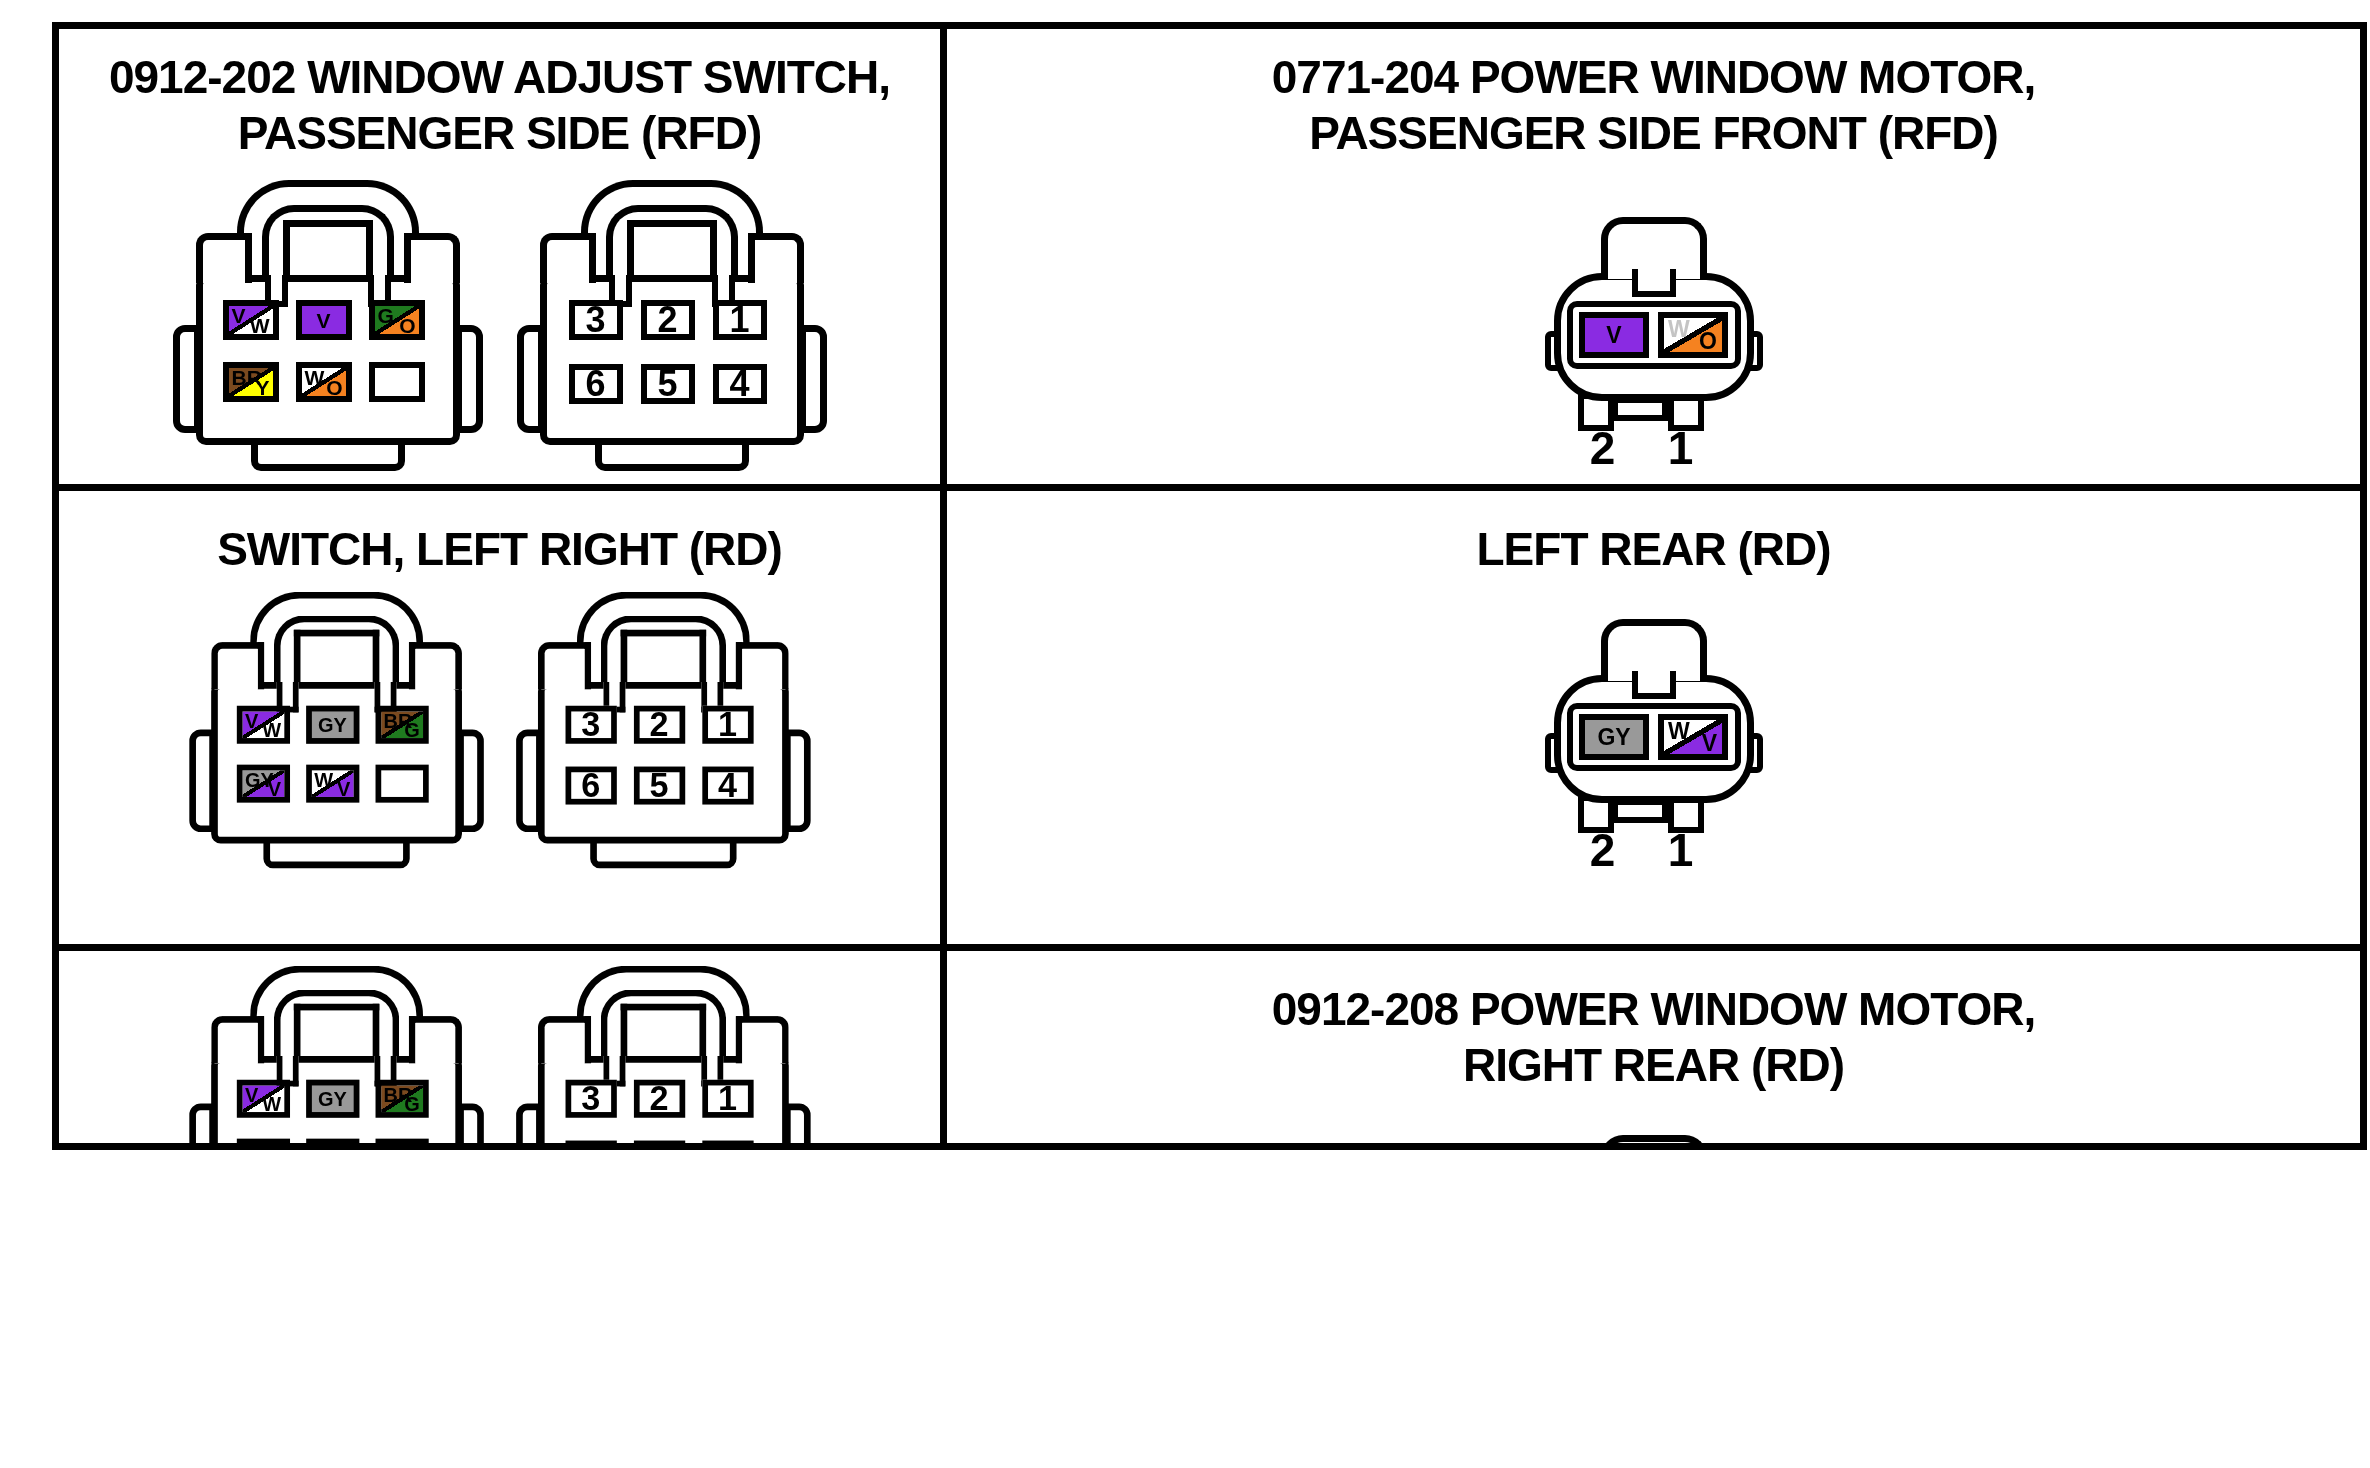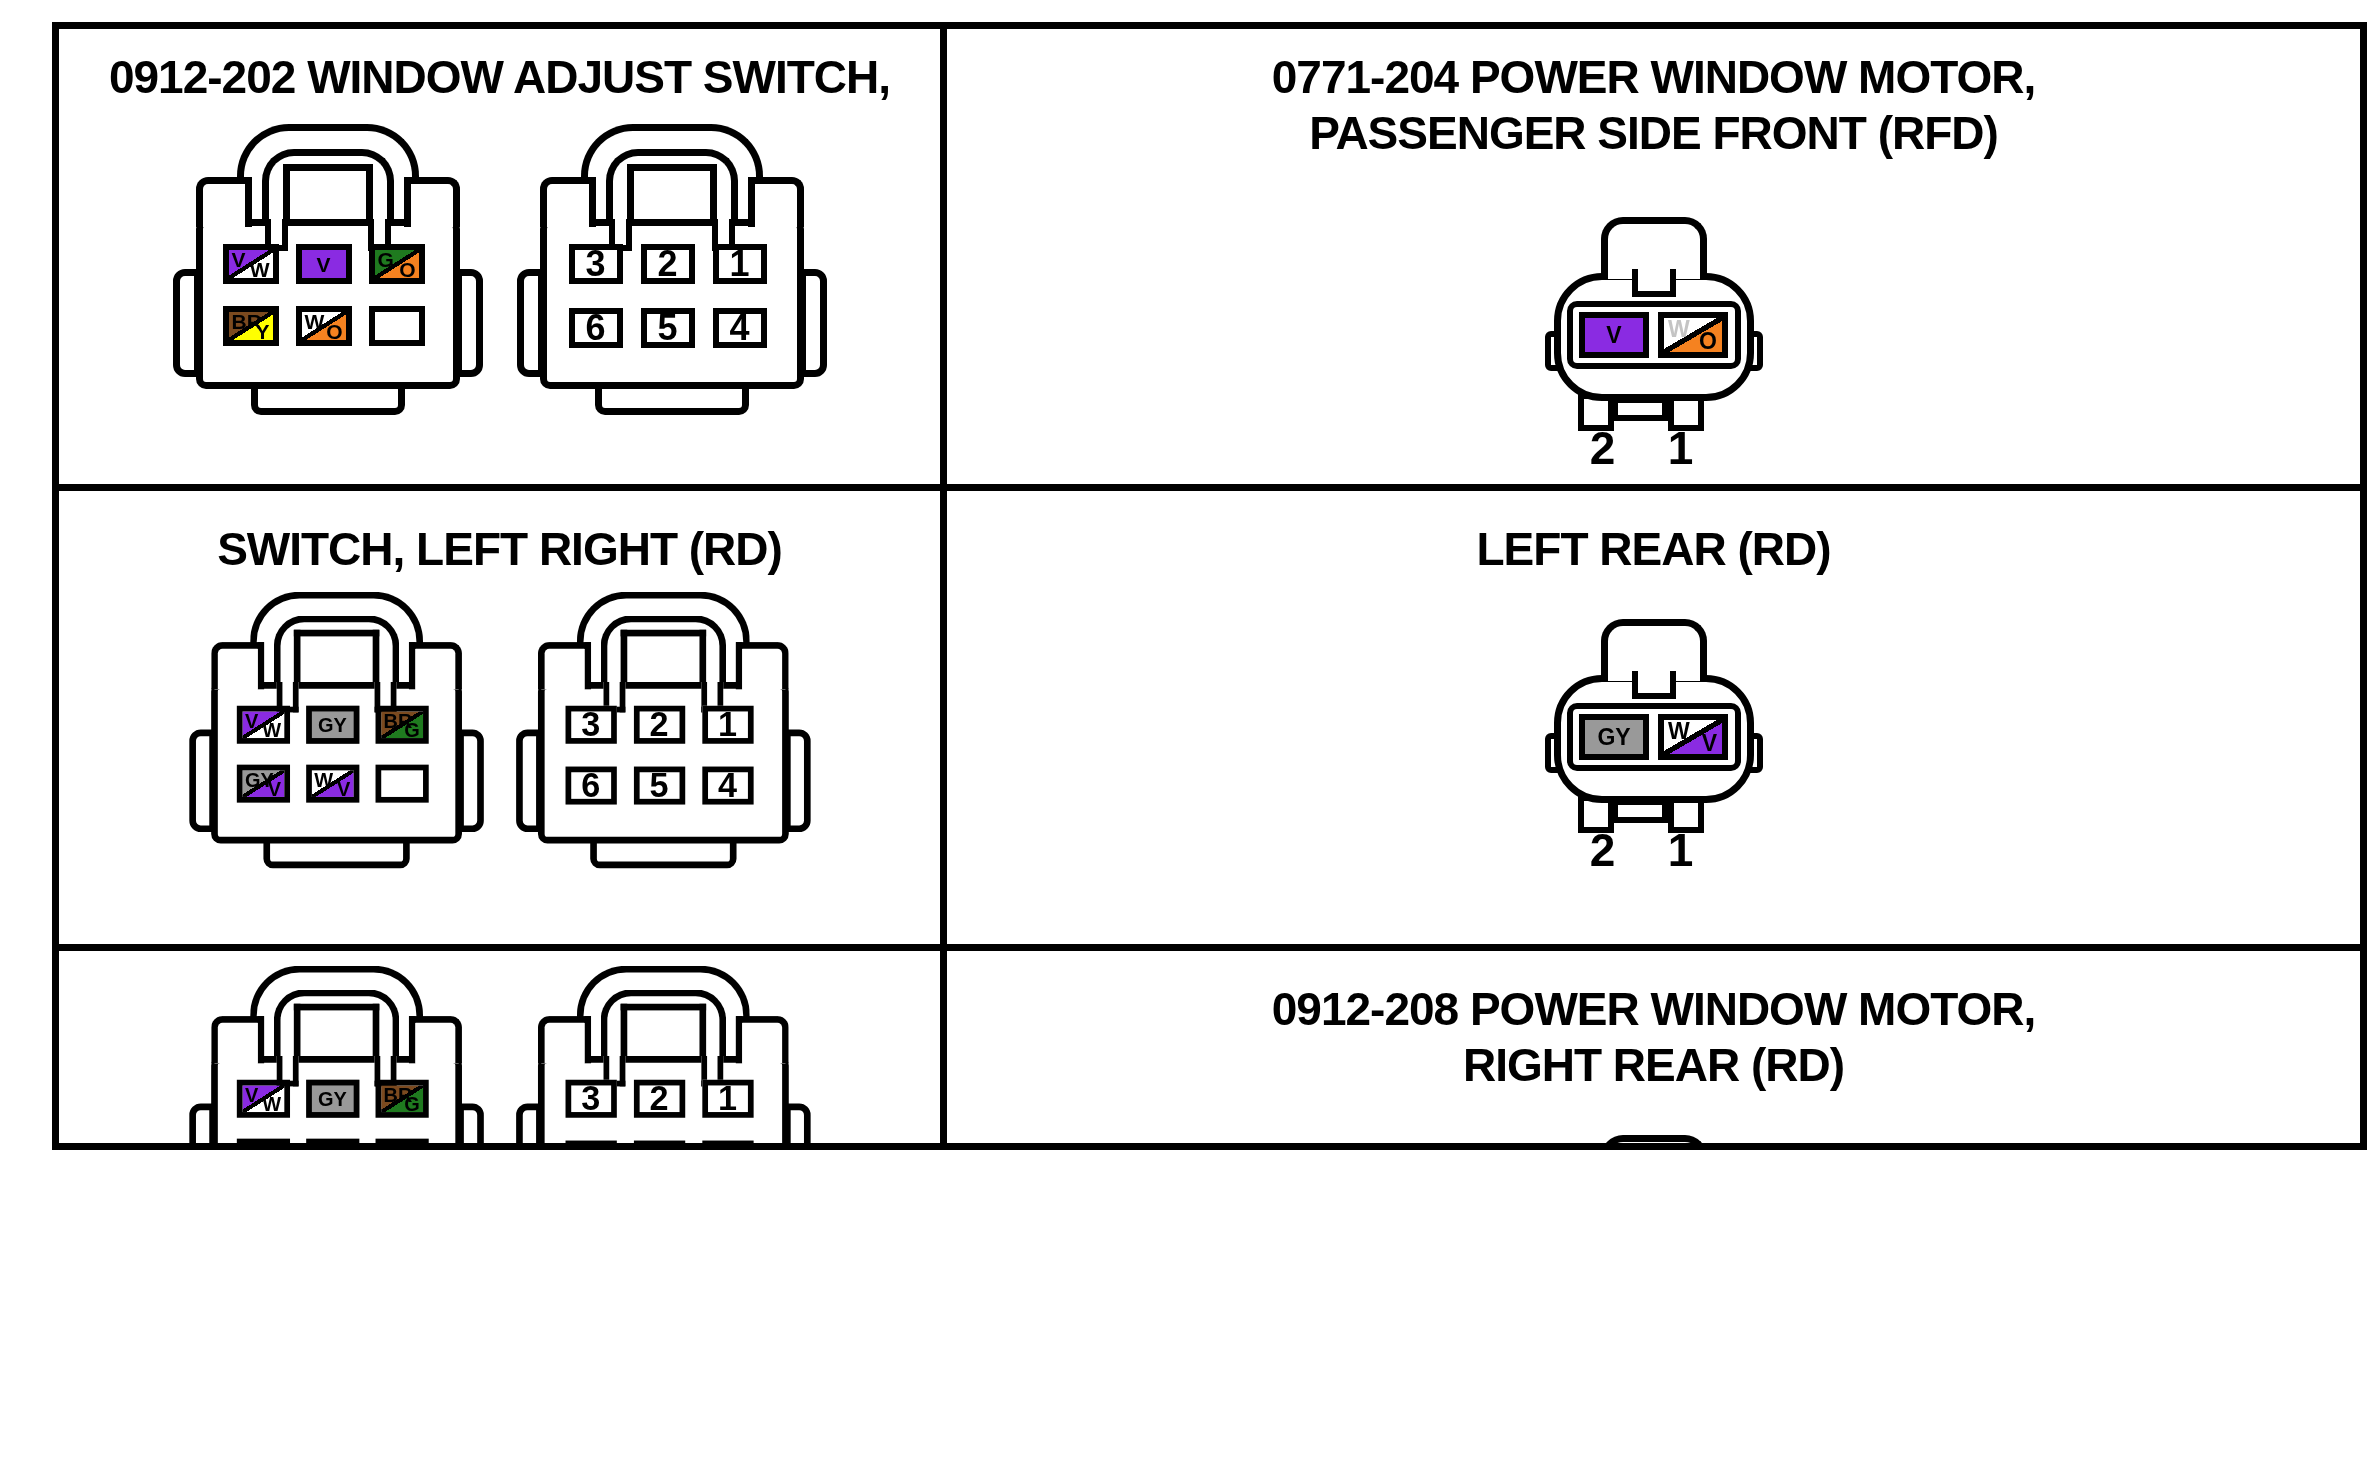--- a/index.html
+++ b/index.html
@@ -78,20 +78,21 @@
   .onums .n1{left:127px;}
 </style>
 </head>
 <body>
 
 <div class="table">
 
   <div class="cell">
     <div class="title">
       <div>0912-202 WINDOW ADJUST SWITCH,</div>
+      <div>PASSENGER SIDE (RFD)</div>
     </div>
     <div class="pair">
       <div class="conn6">
         <div class="arch"></div>
         <div class="arch2"></div>
         <div class="ear el"></div>
         <div class="ear er"></div>
         <div class="foot"></div>
         <div class="body6"></div>
         <div class="shoulder sl"></div>

